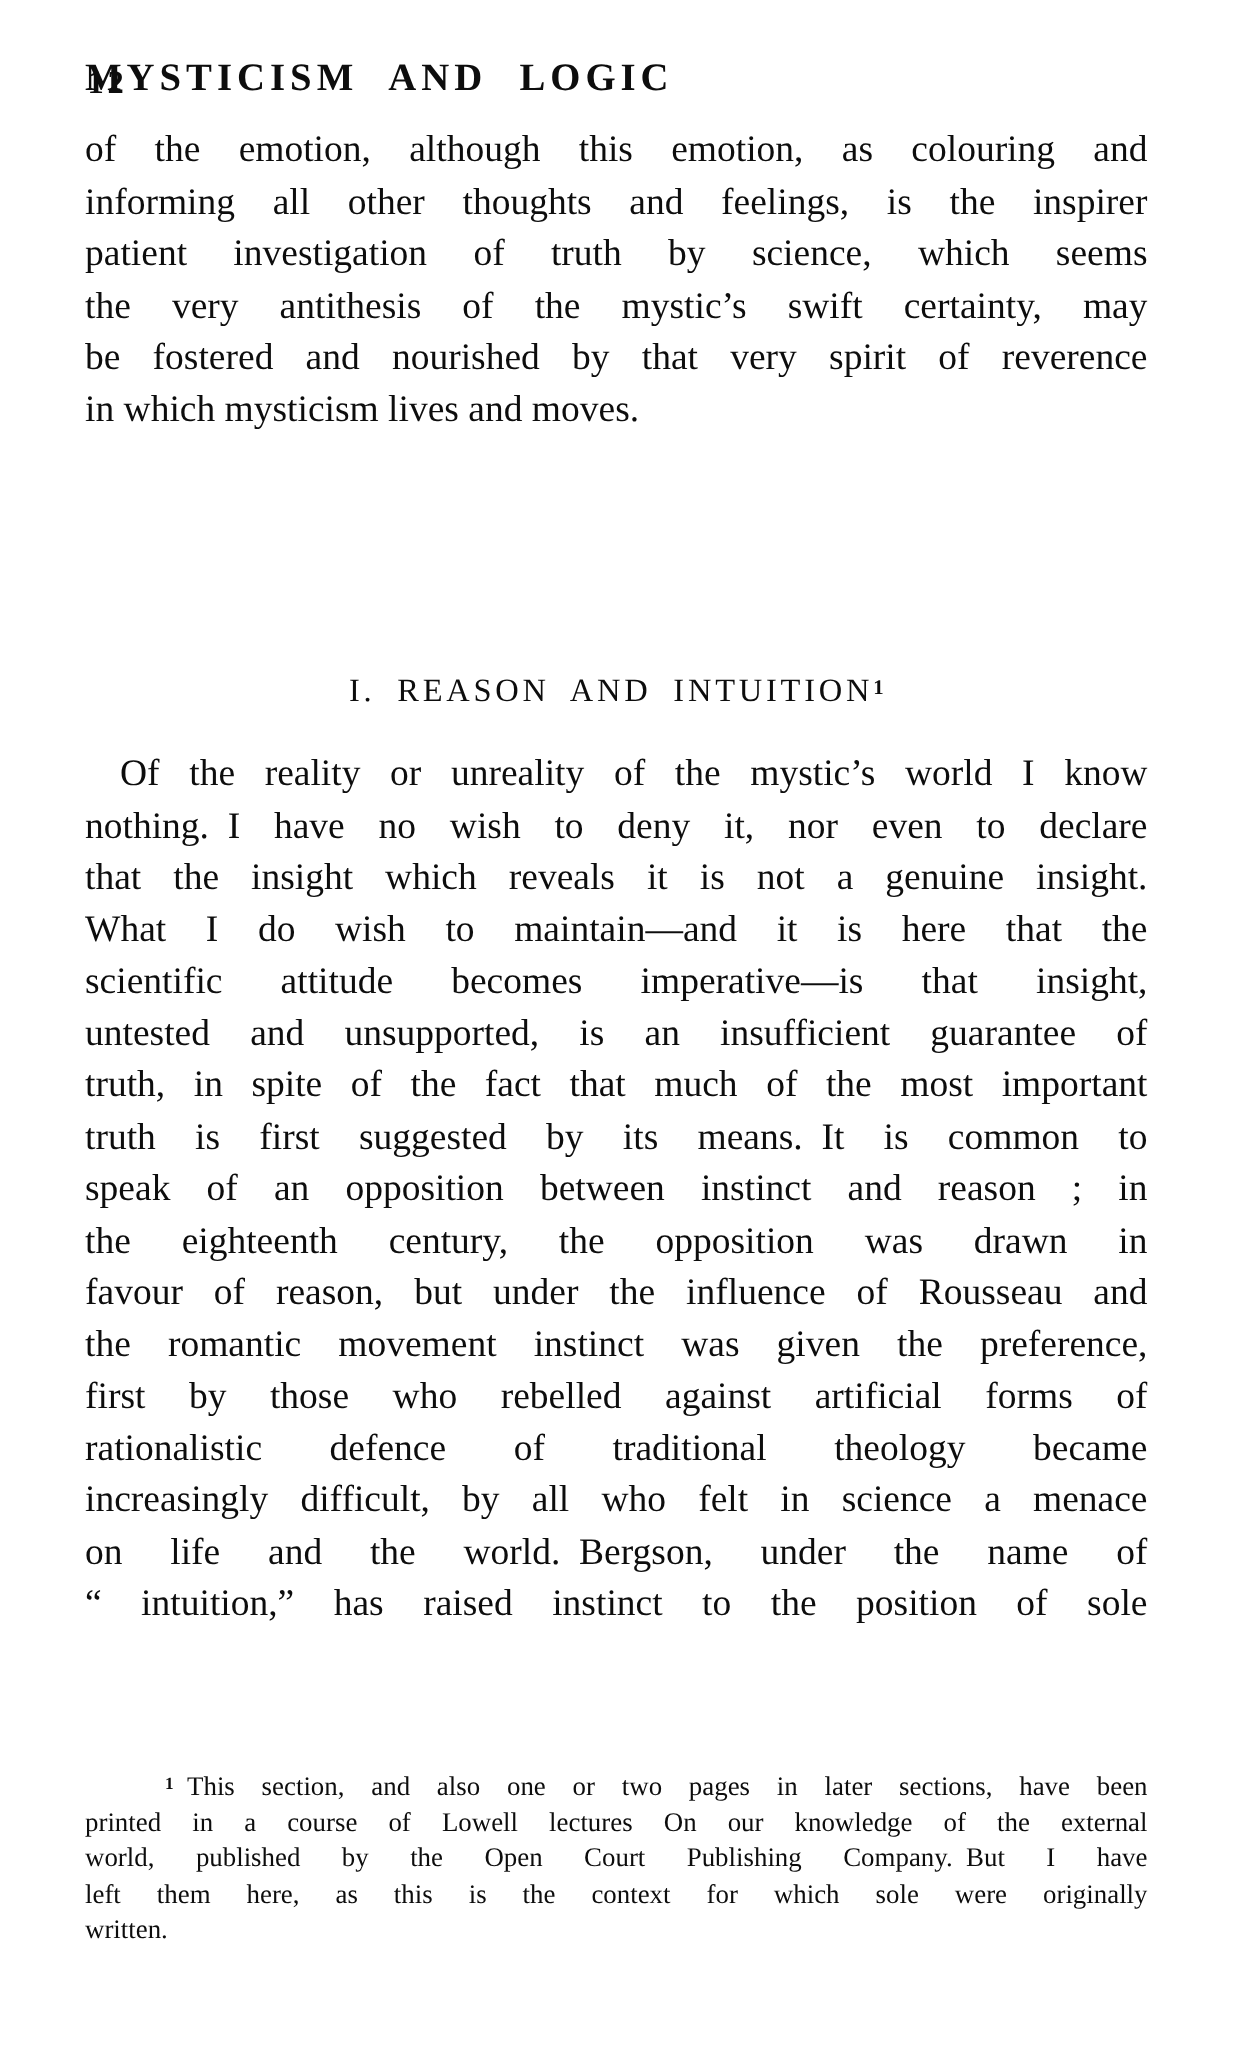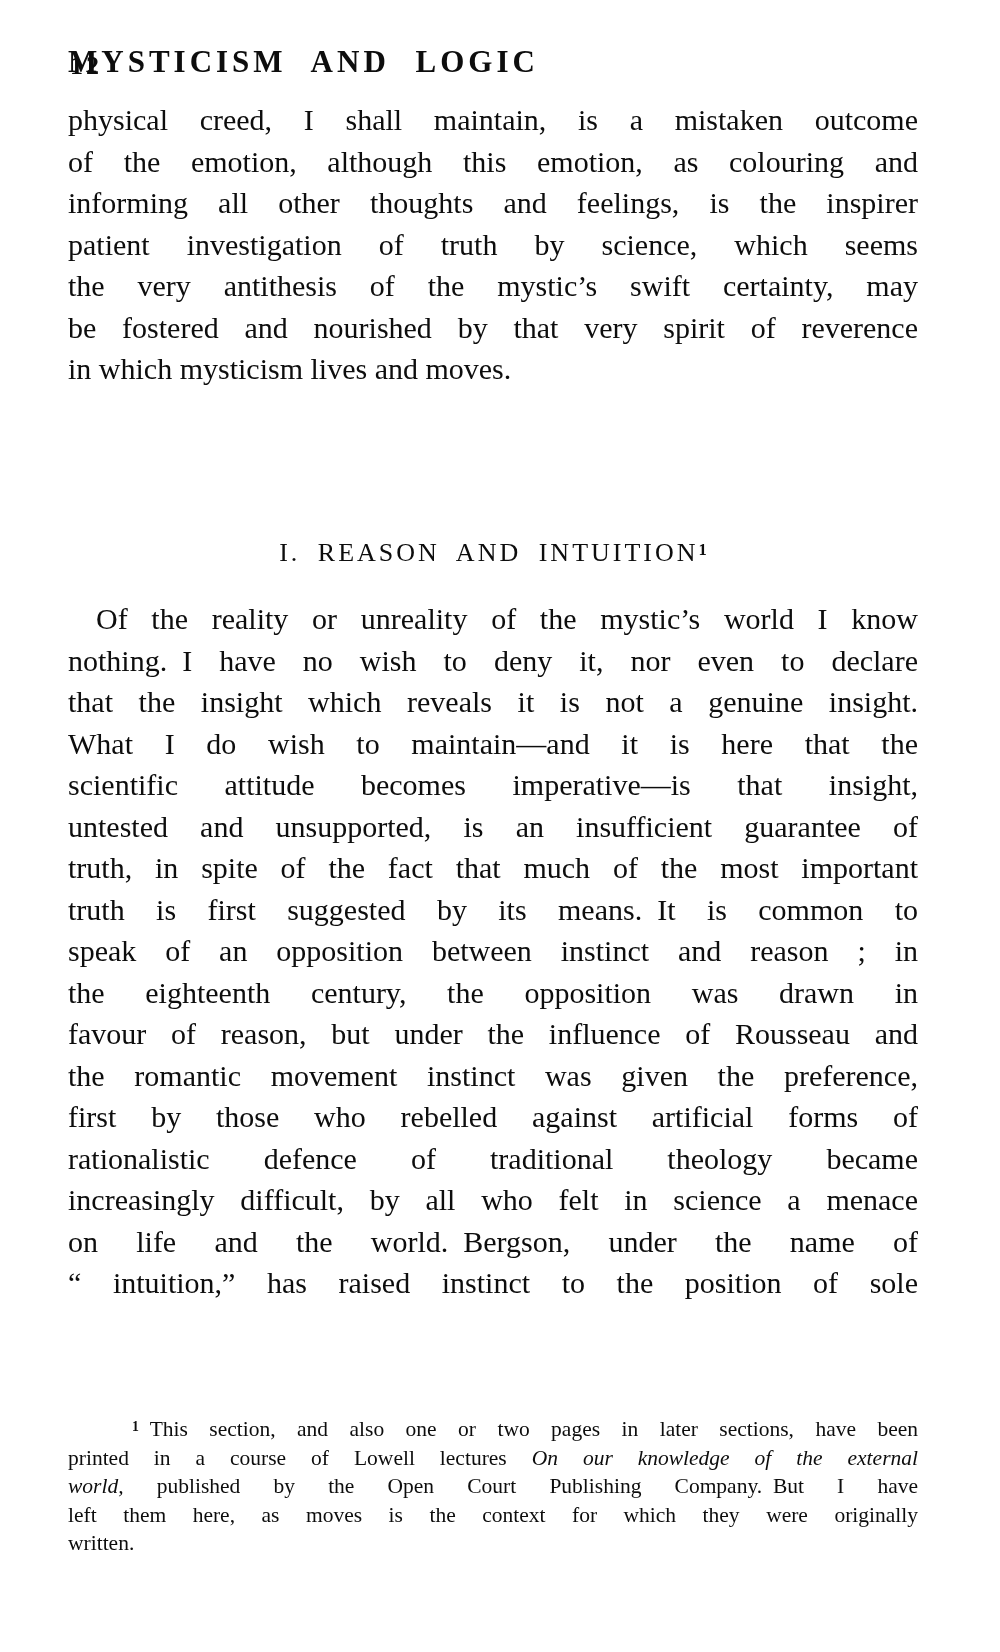--- a/index.html
+++ b/index.html
@@ -78,21 +78,21 @@
     white-space: nowrap;
   }
   .sup {
     display: inline-block;
     position: relative;
     top: -0.38em;
     font-size: 64%;
     font-weight: bold;
     letter-spacing: 0;
   }
-  .i { font-style: italic; }
+  .i { }
   
   #footnote {
     position: absolute;
     top: 1415px;
     left: 68px;
     width: 850px;
     font-size: 21.5px;
     line-height: 28.6px;
   }
   #footnote .line { height: 28.6px; }
@@ -102,21 +102,20 @@
 <body>
 
 <div id="page">
 
   <div id="running-head">
     <span id="page-number">12</span>
     <span id="running-title">MYSTICISM AND LOGIC</span>
   </div>
 
   <div id="paragraph-1" class="textblock">
-      <div class="line"><span>physical creed, I shall maintain, is a mistaken outcome</span></div>
       <div class="line"><span>of the emotion, although this emotion, as colouring and</span></div>
       <div class="line"><span>informing all other thoughts and feelings, is the inspirer</span></div>
       <div class="line"><span>patient investigation of truth by science, which seems</span></div>
       <div class="line"><span>the very antithesis of the mystic’s swift certainty, may</span></div>
       <div class="line"><span>be fostered and nourished by that very spirit of reverence</span></div>
       <div class="line endline"><span>in which mysticism lives and moves.</span></div>
     </div>
 
   <div id="section-heading">
     <span>I. REASON AND INTUITION</span><span class="sup">1</span>
@@ -139,17 +138,17 @@
       <div class="line"><span>rationalistic defence of traditional theology became</span></div>
       <div class="line"><span>increasingly difficult, by all who felt in science a menace</span></div>
       <div class="line"><span>on life and the world. Bergson, under the name of</span></div>
       <div class="line"><span>“ intuition,” has raised instinct to the position of sole</span></div>
     </div>
 
   <div id="footnote">
       <div class="line indent"><span class="sup">1</span><span> This section, and also one or two pages in later sections, have been</span></div>
       <div class="line"><span>printed in a course of Lowell lectures </span><span class="i">On our knowledge of the external</span></div>
       <div class="line"><span class="i">world,</span><span> published by the Open Court Publishing Company. But I have</span></div>
-      <div class="line"><span>left them here, as moves is the context for which they were originally</span></div>
+      <div class="line"><span>left them here, as this is the context for which sole were originally</span></div>
       <div class="line endline"><span>written.</span></div>
     </div>
 
 </div>
 
 </body></html>

